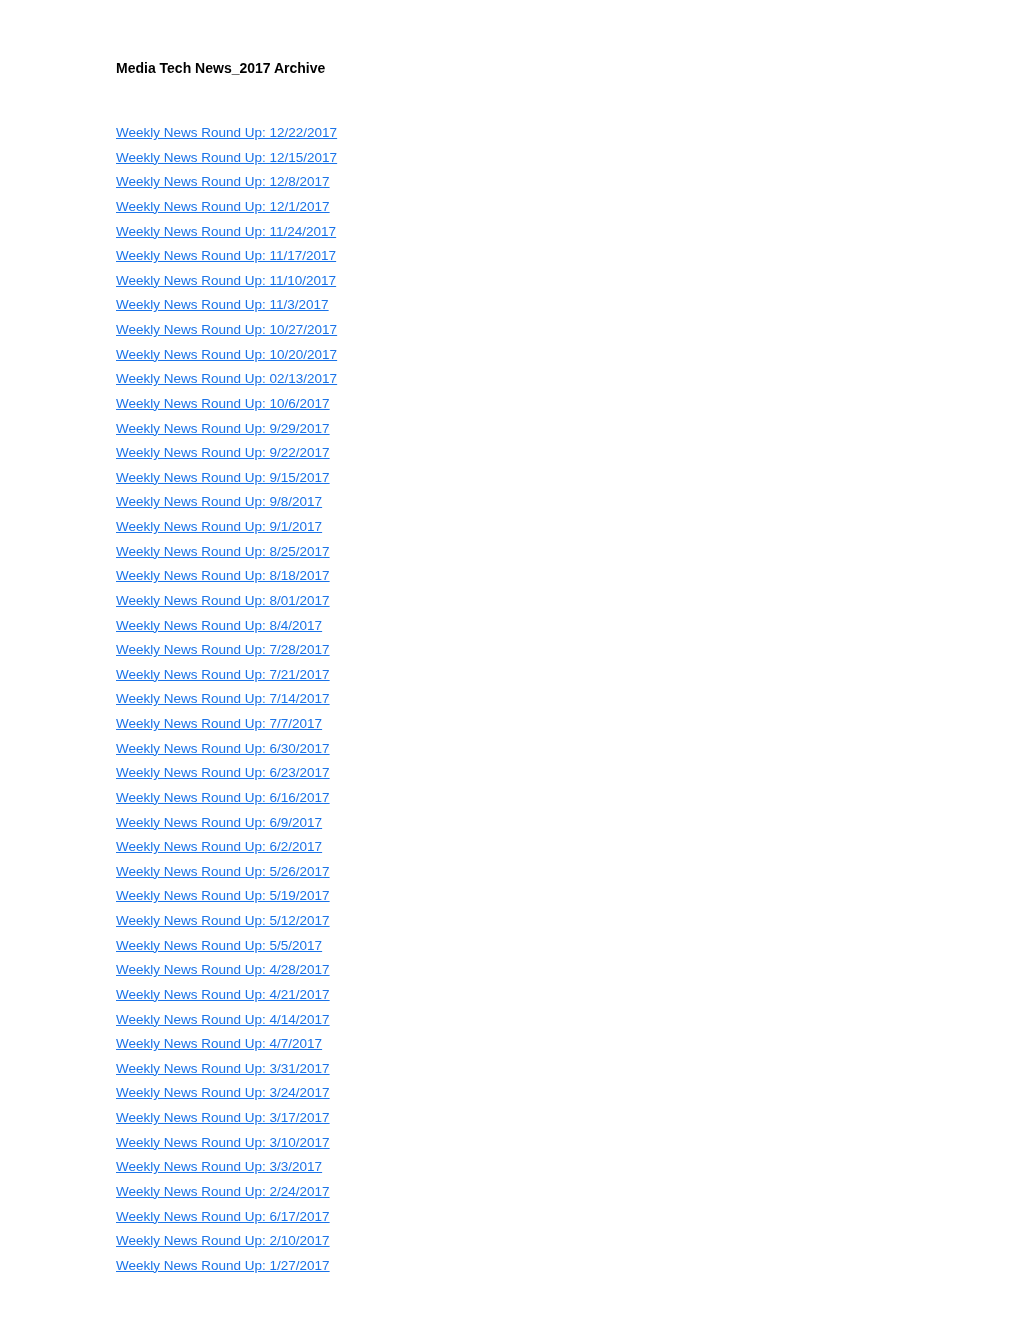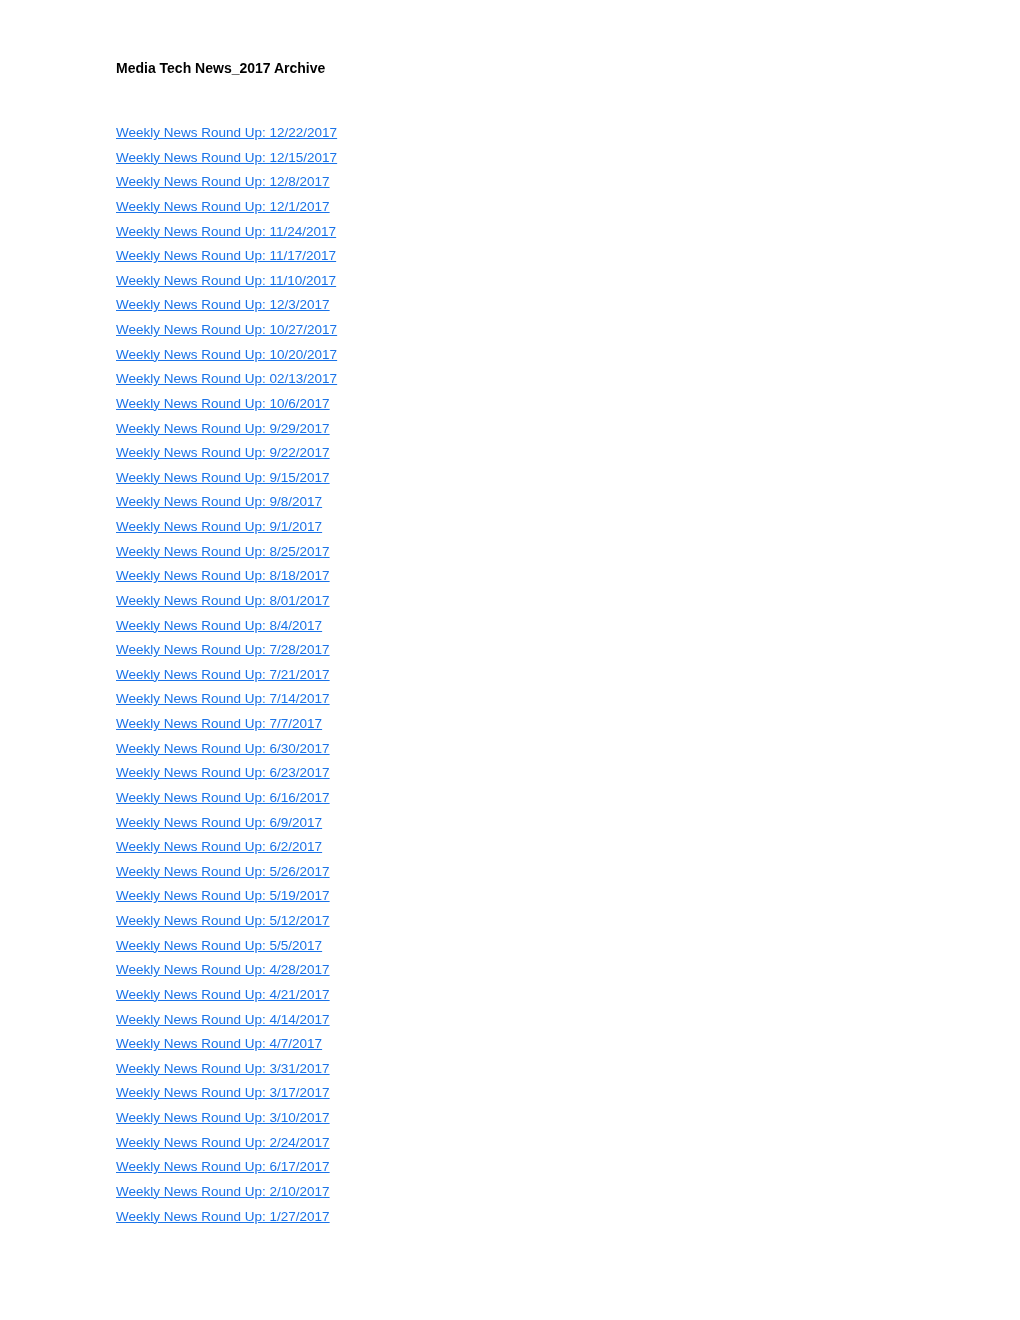--- a/index.html
+++ b/index.html
@@ -38,21 +38,21 @@
 <div class="page-title">Media Tech News_2017 Archive</div>
 
 <ul class="link-list" id="link-list-container">
 <li><a href="#">Weekly News Round Up: 12/22/2017</a></li>
     <li><a href="#">Weekly News Round Up: 12/15/2017</a></li>
     <li><a href="#">Weekly News Round Up: 12/8/2017</a></li>
     <li><a href="#">Weekly News Round Up: 12/1/2017</a></li>
     <li><a href="#">Weekly News Round Up: 11/24/2017</a></li>
     <li><a href="#">Weekly News Round Up: 11/17/2017</a></li>
     <li><a href="#">Weekly News Round Up: 11/10/2017</a></li>
-    <li><a href="#">Weekly News Round Up: 12/3/2017</a></li>
+    <li><a href="#">Weekly News Round Up: 11/3/2017</a></li>
     <li><a href="#">Weekly News Round Up: 10/27/2017</a></li>
     <li><a href="#">Weekly News Round Up: 10/20/2017</a></li>
     <li><a href="#">Weekly News Round Up: 02/13/2017</a></li>
     <li><a href="#">Weekly News Round Up: 10/6/2017</a></li>
     <li><a href="#">Weekly News Round Up: 9/29/2017</a></li>
     <li><a href="#">Weekly News Round Up: 9/22/2017</a></li>
     <li><a href="#">Weekly News Round Up: 9/15/2017</a></li>
     <li><a href="#">Weekly News Round Up: 9/8/2017</a></li>
     <li><a href="#">Weekly News Round Up: 9/1/2017</a></li>
     <li><a href="#">Weekly News Round Up: 8/25/2017</a></li>
@@ -70,19 +70,21 @@
     <li><a href="#">Weekly News Round Up: 6/2/2017</a></li>
     <li><a href="#">Weekly News Round Up: 5/26/2017</a></li>
     <li><a href="#">Weekly News Round Up: 5/19/2017</a></li>
     <li><a href="#">Weekly News Round Up: 5/12/2017</a></li>
     <li><a href="#">Weekly News Round Up: 5/5/2017</a></li>
     <li><a href="#">Weekly News Round Up: 4/28/2017</a></li>
     <li><a href="#">Weekly News Round Up: 4/21/2017</a></li>
     <li><a href="#">Weekly News Round Up: 4/14/2017</a></li>
     <li><a href="#">Weekly News Round Up: 4/7/2017</a></li>
     <li><a href="#">Weekly News Round Up: 3/31/2017</a></li>
+    <li><a href="#">Weekly News Round Up: 3/24/2017</a></li>
     <li><a href="#">Weekly News Round Up: 3/17/2017</a></li>
     <li><a href="#">Weekly News Round Up: 3/10/2017</a></li>
+    <li><a href="#">Weekly News Round Up: 3/3/2017</a></li>
     <li><a href="#">Weekly News Round Up: 2/24/2017</a></li>
     <li><a href="#">Weekly News Round Up: 6/17/2017</a></li>
     <li><a href="#">Weekly News Round Up: 2/10/2017</a></li>
     <li><a href="#">Weekly News Round Up: 1/27/2017</a></li>
   </ul>
 
 </body></html>

